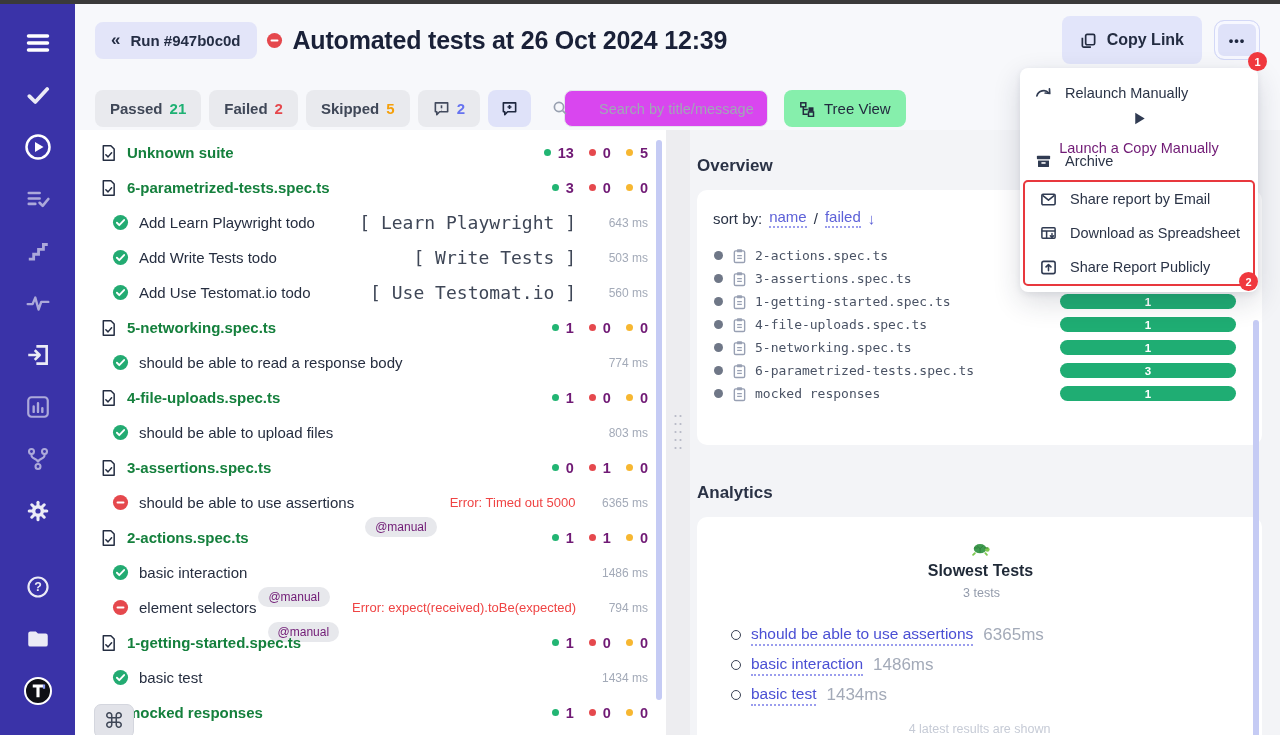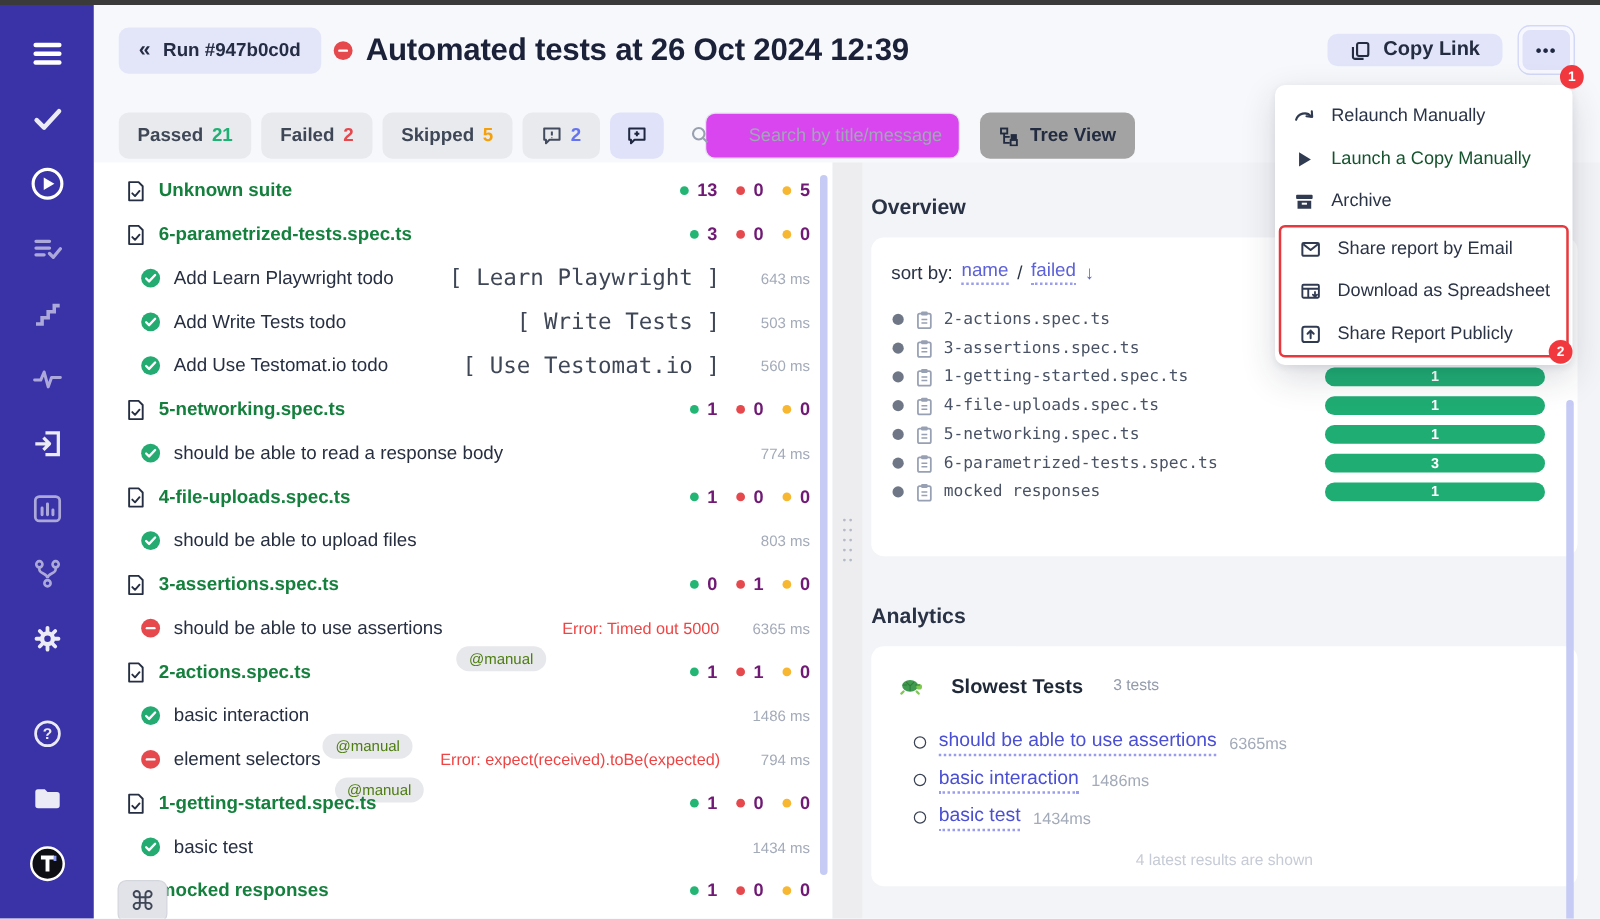--- a/index.html
+++ b/index.html
@@ -21,21 +21,21 @@
 
   
   .hdr { position:absolute; left:75px; top:8px; right:0; height:64px; display:flex; align-items:center; padding:0 20px; }
   .back-btn { display:inline-flex; align-items:center; gap:10px; height:37px; padding:0 16px;
               background:#e3e5f9; border:none; border-radius:8px; font-family:inherit;
               font-size:15px; font-weight:700; color:#242d44; cursor:pointer; }
   .chev { font-size:17px; font-weight:700; }
   .fail-ic { margin:0 10px 0 9px; display:flex; }
   h1 { font-size:25px; font-weight:800; color:#1a2138; letter-spacing:-.2px; white-space:nowrap; }
   .hdr-right { margin-left:auto; display:flex; align-items:center; gap:12px; }
-  .copy-btn { display:inline-flex; align-items:center; gap:10px; height:26px; padding:0 18px;
+  .copy-btn { display:inline-flex; align-items:center; gap:10px; height:48px; padding:0 18px;
               background:#e2e5fa; border:none; border-radius:8px; font-family:inherit;
               font-size:16px; font-weight:700; color:#232c41; cursor:pointer; }
   .more-btn { width:46px; height:40px; background:#dfe2f9; border:1px solid #d3d8f7; border-radius:10px;
               box-shadow: inset 0 0 0 3px #f7f8ff; font-size:13px; font-weight:800; color:#1f2840;
               letter-spacing:1px; cursor:pointer; line-height:1; }
   .badge { position:absolute; width:19px; height:19px; border-radius:50%; background:#f0383e;
            color:#fff; font-size:11px; font-weight:700; display:flex; align-items:center;
            justify-content:center; z-index:70; }
   .badge1 { top:52px; right:13px; }
   .badge2 { top:272px; right:22px; }
@@ -47,37 +47,37 @@
            color:#3f4757; cursor:pointer; gap:7px; }
   .f-btn.lav { background:#dfe2f9; padding:0 13px; }
   .cnt { font-weight:700; }
   .c-pass { color:#1eb173; } .c-fail { color:#e5484d; } .c-skip { color:#f5a00b; } .c-comm { color:#6673f0; }
   .search { position:relative; margin-left:2px; }
   .search input { width:204px; height:37px; background:#d946ef; border:1px solid #e3e5ec; border-radius:8px;
                   padding:0 12px 0 34px; font-family:inherit; font-size:14.5px; color:#333c4e; outline:none;margin-left:23px; }
   .search input::placeholder { color:#a0a7b6; }
   .search .mag { position:absolute; left:11px; top:10px; }
   .tree-btn { margin-left:8px; display:inline-flex; align-items:center; gap:9px; height:37px; padding:0 15px;
-              background:#a3a3a3; border:none; border-radius:8px; font-family:inherit; font-size:15px;
-              font-weight:700; color:#222b3f; cursor:pointer; }
+              background:#86efac; border:none; border-radius:8px; font-family:inherit; font-size:15px;
+              font-weight:400; color:#222b3f; cursor:pointer; }
 
   
   .list-pane { position:absolute; left:75px; top:130px; width:591px; bottom:0; background:#fff; padding-top:5px; overflow:hidden; }
   .row { height:35px; display:flex; align-items:center; padding-right:18px; cursor:pointer; }
   .row.suite { padding-left:25px; }
   .row.test { padding-left:37px; }
   .s-ic { display:flex; margin-right:10px; flex-shrink:0; }
   .s-name { font-size:15px; font-weight:700; color:#15803d; white-space:nowrap; }
   .t-name { font-size:15px; font-weight:500; color:#262e40; white-space:nowrap; }
   .counts { margin-left:auto; display:flex; align-items:center; flex-shrink:0; }
   .dot { width:7px; height:7px; border-radius:50%; margin-right:7px; }
   .dp { background:#22b573; } .df { background:#e5484d; } .ds { background:#f7b731; }
   .counts b { font-size:14.5px; font-weight:700; color:#701a75; margin-right:15px; }
   .counts b:last-child { margin-right:0; }
-  .mbadge { margin-left:11px; background:#e7e8ec; color:#4d7c0f; font-size:12px; font-weight:500;
+  .mbadge { margin-left:11px; background:#e7e8ec; color:#701a75; font-size:12px; font-weight:500;
             padding:3px 10px; border-radius:11px; flex-shrink:0;margin-top:48px; }
   .sp { flex:1; }
   .tag { font-family:"DejaVu Sans Mono", monospace; font-size:18px; color:#3f4757; white-space:pre; flex-shrink:0; }
   .err { flex:1; margin-left:13px; color:#ef4444; font-size:13px; white-space:nowrap; overflow:hidden; }
   .time { width:60px; text-align:right; font-size:12px; color:#a3aab8; margin-left:12px; flex-shrink:0; }
 
   .vscroll { position:absolute; width:6px; border-radius:3px; background:#c5cbf4; z-index:30; cursor:grab; }
   .vs-left { right:4px; top:10px; height:560px; }
   .vs-right { right:21px; top:190px; height:528px; }
 
@@ -97,28 +97,28 @@
   .sort-arrow { color:#5d61d8; font-size:15px; }
   #ov-list { list-style:none; margin-top:16px; }
   #ov-list li { display:flex; align-items:center; height:23px; padding-left:3px; }
   .bullet { width:9px; height:9px; border-radius:50%; background:#6f7787; margin-right:9px; flex-shrink:0; }
   #ov-list .clip { display:flex; margin-right:8px; flex-shrink:0; }
   .fname { font-family:"DejaVu Sans Mono", monospace; font-size:13px; color:#4a5365; white-space:nowrap; }
   .bar { margin-left:auto; margin-right:12px; width:176px; height:15px; border-radius:8px; background:#1fad73;
          color:#fff; font-size:11.5px; font-weight:700; display:flex; align-items:center; justify-content:center; }
 
   .an-card { padding:24px 20px 14px; }
-  .an-head { display:flex; gap:22px; padding-left:2px; }
+  .an-head { display:flex; align-items:center; gap:6px; padding-left:2px;flex-direction:column; }
   .an-title { font-size:16px; font-weight:800; color:#1f2937; }
   .an-count { font-size:12.5px; color:#939bab; margin-left:2px; }
   #slow-list { list-style:none; margin-top:20px; padding-left:14px; }
   #slow-list li { display:flex; align-items:center; height:30px; }
   .ring { width:10px; height:10px; border-radius:50%; border:1.5px solid #3a4254; margin-right:10px; flex-shrink:0; }
   .slink { font-size:15.5px; color:#4a4fd4; border-bottom:2px dotted #9a9ded; padding-bottom:1px; cursor:pointer; white-space:nowrap; }
-  .stime { font-size:13px; color:#a3aab8; margin-left:10px; }
+  .stime { font-size:17px; color:#a3aab8; margin-left:10px; }
   .an-foot { text-align:center; color:#c6cbd6; font-size:12.5px; margin-top:12px; }
 
   
   .menu { position:absolute; top:68px; right:22px; width:238px; background:#fff; border-radius:8px;
           box-shadow:0 10px 28px rgba(30,35,60,.16), 0 2px 6px rgba(30,35,60,.08); padding:8px 0 2px; z-index:60; }
   .m-item { height:34px; display:flex; align-items:center; gap:13px; padding:0 15px;
             font-size:14.5px; font-weight:400; color:#2b3447; cursor:pointer; white-space:nowrap; }
   .m-item svg { flex-shrink:0; }
   .red-group { border:2px solid #e8383d; border-radius:5px; margin:2px 3px 4px; }
 
@@ -701,21 +701,21 @@
   <div class="menu" id="menu">
       <div class="m-item" style="color: rgb(43, 52, 71);">
         <span style="display:flex;color:#303b52;">
           <svg width="17" height="17" viewBox="0 0 18 18" fill="none" stroke="currentColor">
             <path d="M2 11.5 C3.5 6 11 4 14.5 8.5" stroke-width="1.8" stroke-linecap="round"></path>
             <path d="M15.3 4.2 l0.3 4.8 -4.8 -0.5" stroke-width="1.8" stroke-linecap="round" stroke-linejoin="round"></path>
           </svg>
         </span>
         <span>Relaunch Manually</span>
       </div>
-      <div class="m-item" style="color: #14532d;">
+      <div class="m-item" style="color: #701a75; flex-direction: column;">
         <span style="display:flex;color:#303b52;">
           <svg width="17" height="17" viewBox="0 0 18 18" fill="none" stroke="currentColor">
             <path d="M4.5 3 L14.5 9 L4.5 15 Z" fill="currentColor" stroke="none"></path>
           </svg>
         </span>
         <span>Launch a Copy Manually</span>
       </div>
       <div class="m-item" style="color: rgb(43, 52, 71);">
         <span style="display:flex;color:#303b52;">
           <svg width="17" height="17" viewBox="0 0 18 18" fill="none" stroke="currentColor">

